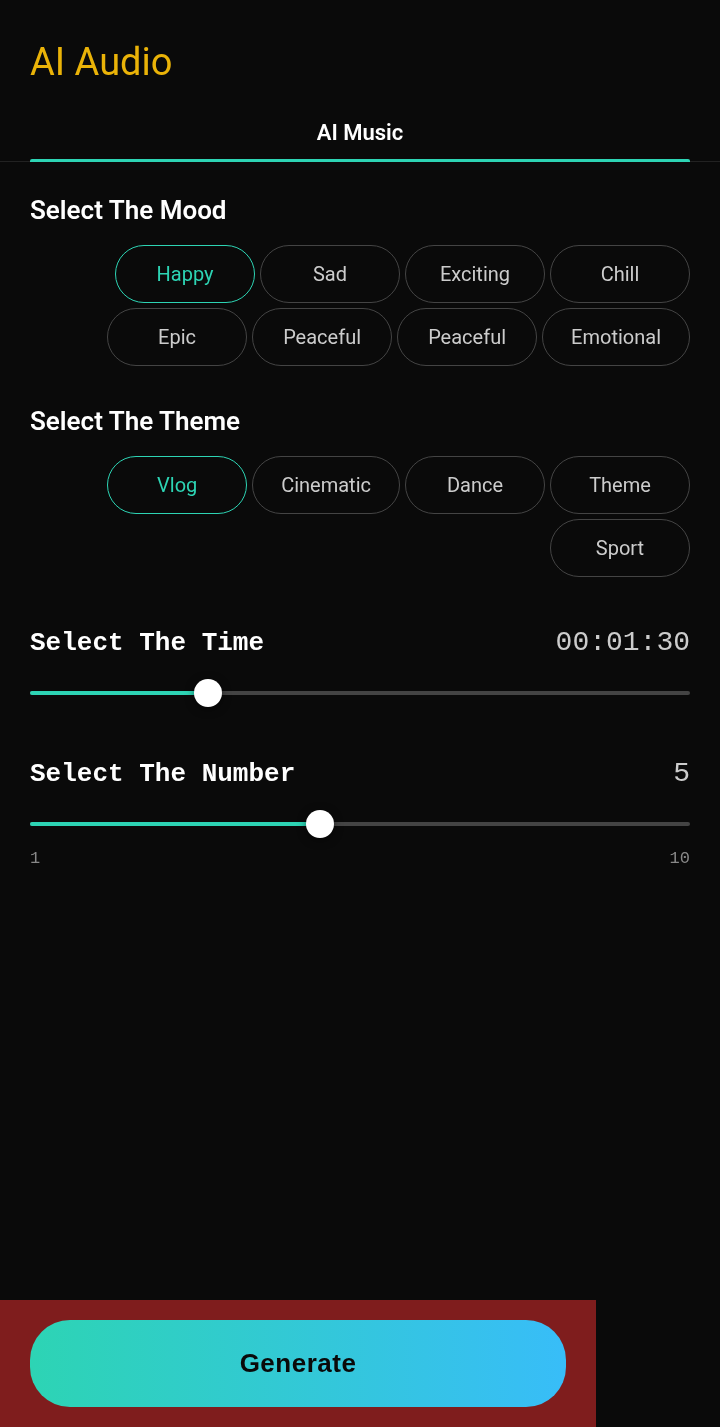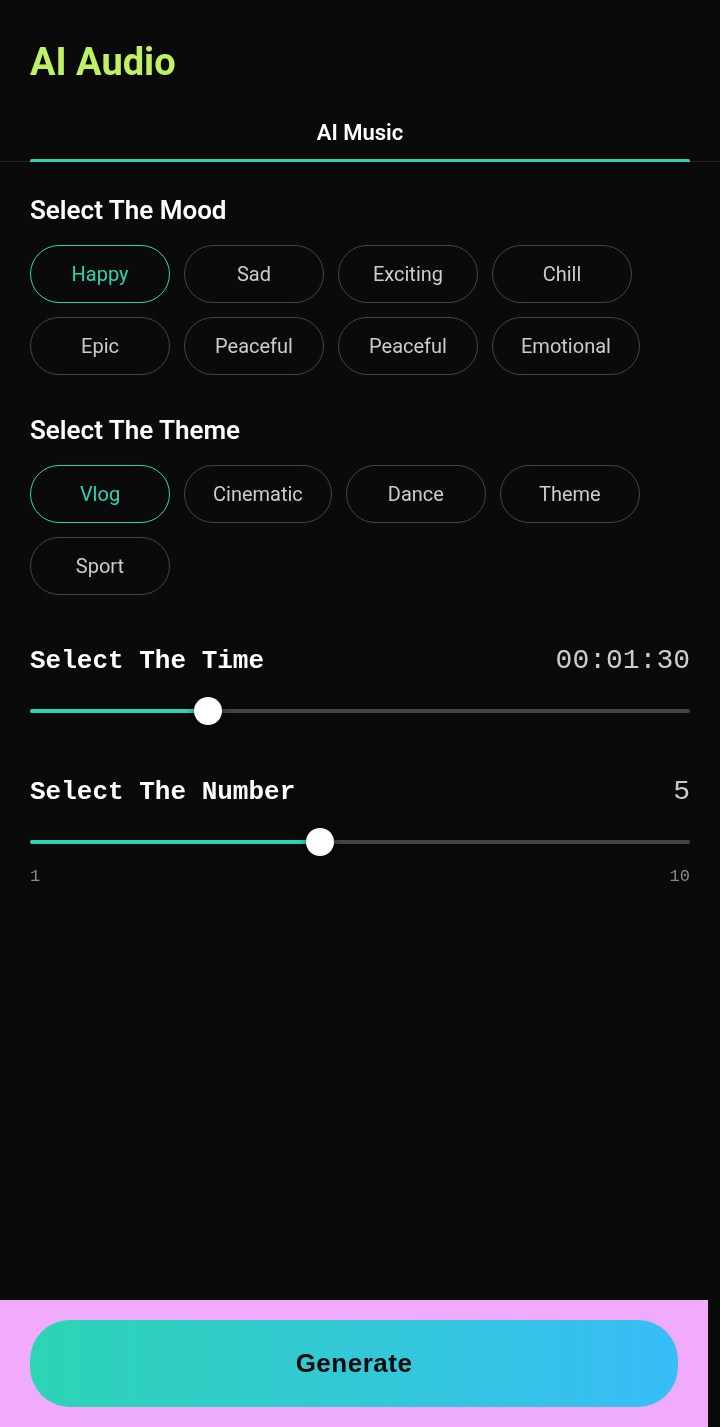--- a/index.html
+++ b/index.html
@@ -22,22 +22,22 @@
       min-height: 1427px;
       padding: 0 0 120px 0;
     }
 
     .header {
       padding: 40px 30px 20px 30px;
     }
 
     .page-title {
       font-size: 38px;
-      font-weight: 700;
-      color: #bef264;
+      font-weight: 400;
+      color: #eab308;
     }
 
     .tabs-container {
       display: flex;
       padding: 0 30px;
       margin-bottom: 13px;
       border-bottom: 1px solid #222;
       gap: 48px;
     }
 
@@ -75,21 +75,22 @@
     .section-title {
       font-size: 26px;
       font-weight: 600;
       color: #ffffff;
       margin-bottom: 20px;
     }
 
     .chips-grid {
       display: flex;
       flex-wrap: wrap;
-      gap: 14px;
+      gap: 5px;
+      justify-content: flex-end;
     }
 
     .chip {
       padding: 16px 28px;
       border-radius: 30px;
       border: 1.5px solid #444;
       background: transparent;
       color: #cccccc;
       font-size: 20px;
       cursor: pointer;
@@ -168,23 +169,23 @@
 
     .slider-range span {
       font-size: 17px;
       color: #888;
     }
 
     .generate-btn-container {
       position: fixed;
       bottom: 0;
       left: 0;
-      width: 708px;
+      width: 596px;
       padding: 20px 30px;
-      background: #f0abfc;
+      background: #7f1d1d;
     }
 
     .generate-btn {
       width: 100%;
       padding: 28px;
       border-radius: 40px;
       border: none;
       background: linear-gradient(90deg, #2dd4b4, #38bdf8);
       color: #0a0a0a;
       font-size: 26px;

